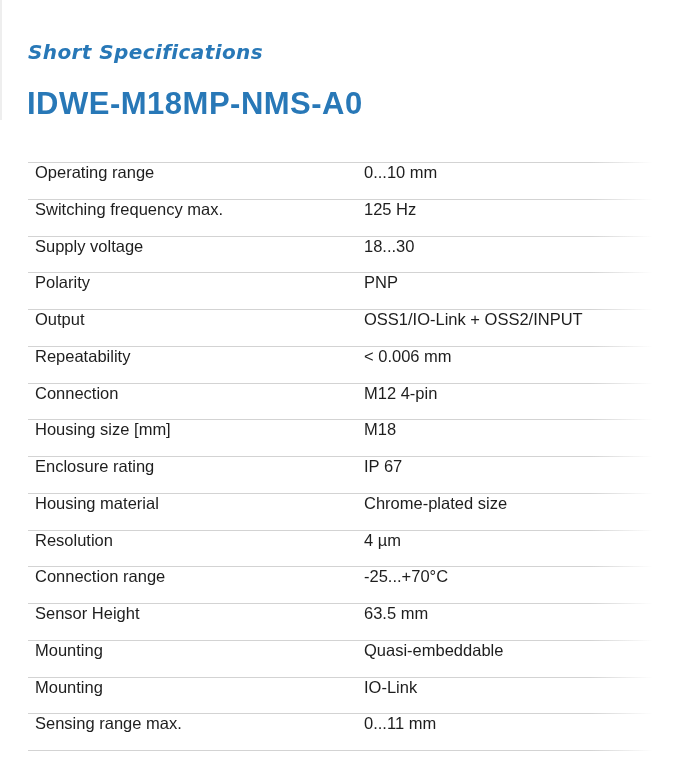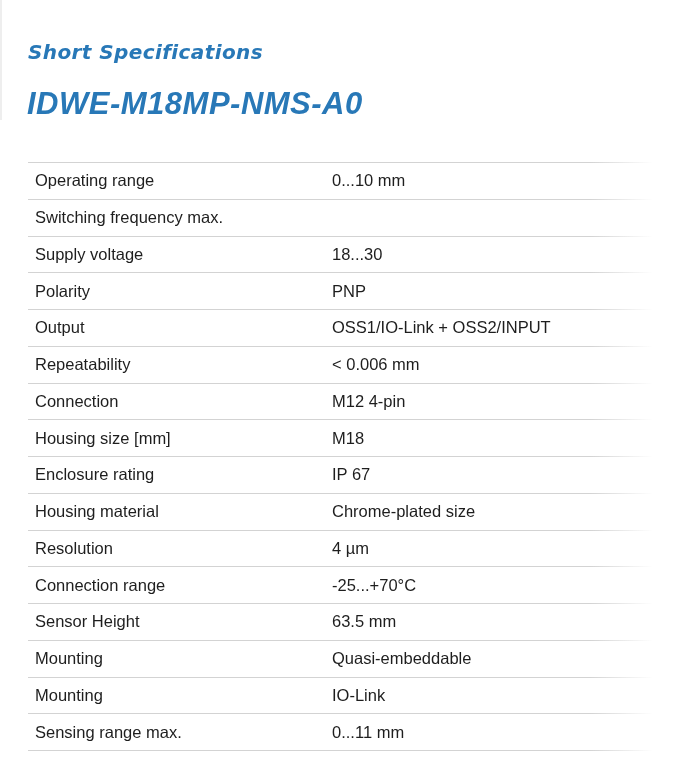--- a/index.html
+++ b/index.html
@@ -45,36 +45,36 @@
     position: absolute;
     left: 27px;
     top: 86px;
     margin: 0;
     font-family: "Liberation Sans", sans-serif;
     font-weight: bold;
     font-size: 31px;
     letter-spacing: 0.5px;
     color: var(--accent, #2878b7);
     white-space: nowrap;
-    font-style: italic;
   }
   .spec-table {
     position: absolute;
     left: 28px;
     top: 162px;
     width: 624px;
   }
   .spec-row {
     display: flex;
-    align-items: center;
+    align-items: flex-start;
     height: 35.75px; 
     border-top: 1px solid var(--divider, #d3d3d3);
     border-image: linear-gradient(to right,
         var(--divider, #d3d3d3) 90%,
         rgba(211,211,211,0) 100%) 1;
+    gap: 32px;
   }
   .spec-row:last-child {
     border-bottom: 1px solid var(--divider, #d3d3d3);
   }
   .spec-label {
     width: 297px;
     padding-left: 7px;
     font-size: 16.5px;
     color: var(--text, #1e1e1e);
     white-space: nowrap;
@@ -96,20 +96,21 @@
 
   <h1 class="product-title">IDWE-M18MP-NMS-A0</h1>
 
   <div class="spec-table">
     <div class="spec-row">
       <div class="spec-label">Operating range</div>
       <div class="spec-value">0...10 mm</div>
     </div>
     <div class="spec-row">
       <div class="spec-label">Switching frequency max.</div>
+      <div class="spec-value">125 Hz</div>
     </div>
     <div class="spec-row">
       <div class="spec-label">Supply voltage</div>
       <div class="spec-value">18...30</div>
     </div>
     <div class="spec-row">
       <div class="spec-label">Polarity</div>
       <div class="spec-value">PNP</div>
     </div>
     <div class="spec-row">

